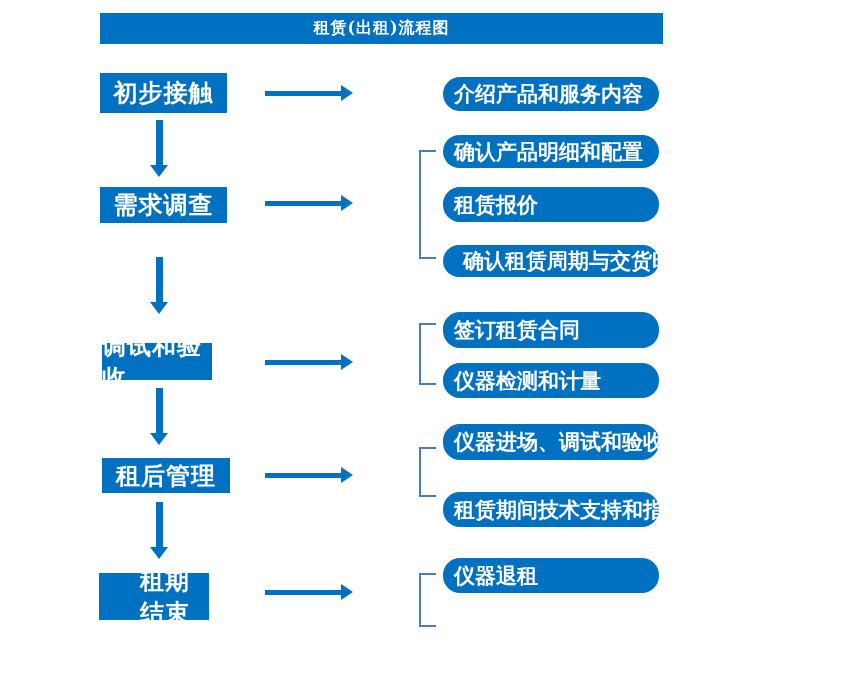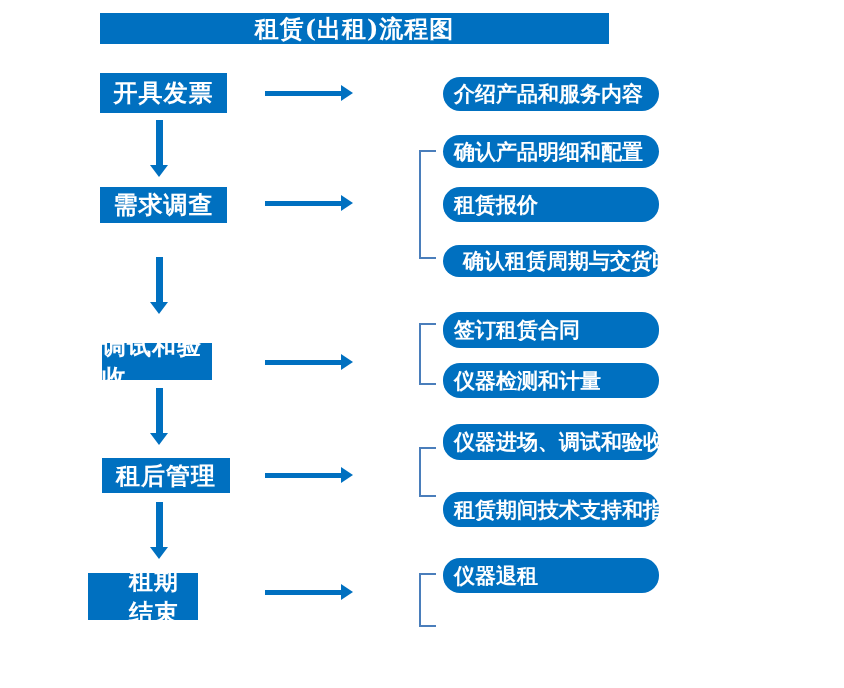--- a/index.html
+++ b/index.html
@@ -20,35 +20,35 @@
   }
   .box {
     position: absolute;
     background: var(--blue);
     color: var(--text);
     font-weight: bold;
     display: flex;
     align-items: center;
   }
   .title-bar {
-    left: 100px; top: 13px; width: 509px; height: 31px;
+    left: 100px; top: 13px; width: 563px; height: 31px;
     justify-content: center;
-    font-size: 24px;
+    font-size: 16px;
     letter-spacing: 1px;
   }
   .step {
     justify-content: center;
     font-size: 24px;
     letter-spacing: 1px;
   }
   .s1 { left: 100px; top: 73px;  width: 127px; height: 40px; }
   .s2 { left: 100px; top: 187px; width: 127px; height: 36px; }
   .s3 { left: 102px; top: 343px; width: 110px; height: 37px; }
   .s4 { left: 102px; top: 458px; width: 128px; height: 35px; }
-  .s5 { left: 88px; top: 573px; width: 110px; height: 47px; padding-left: 41px; }
+  .s5 { left: 99px; top: 573px; width: 110px; height: 47px; padding-left: 41px; }
   .target {
     left: 443px; width: 216px;
     padding-left: 11px;
     font-size: 21px;
     justify-content: flex-start;
     white-space: nowrap;
     border-radius: 17px;
   }
   .t10 { top: 77px;  height: 34px; }
   .t20 { top: 135px; height: 33px; }
@@ -111,21 +111,21 @@
   .b4 { top: 447px; height: 50px; }
   .b5 { top: 573px; height: 54px; }
 </style>
 </head>
 <body>
 
 <div class="canvas">
 
   <div class="box title-bar">租赁(出租)流程图</div>
 
-  <div class="box step s1">开具发票</div>
+  <div class="box step s1">初步接触</div>
   <div class="box step s2">需求调查</div>
   <div class="box step s3">调试和验收</div>
   <div class="box step s4">租后管理</div>
   <div class="box step s5">租期结束</div>
 
   <div class="v-arrow d1">
       <div class="shaft"></div>
       <div class="head"></div>
     </div>
   <div class="v-arrow d2">

